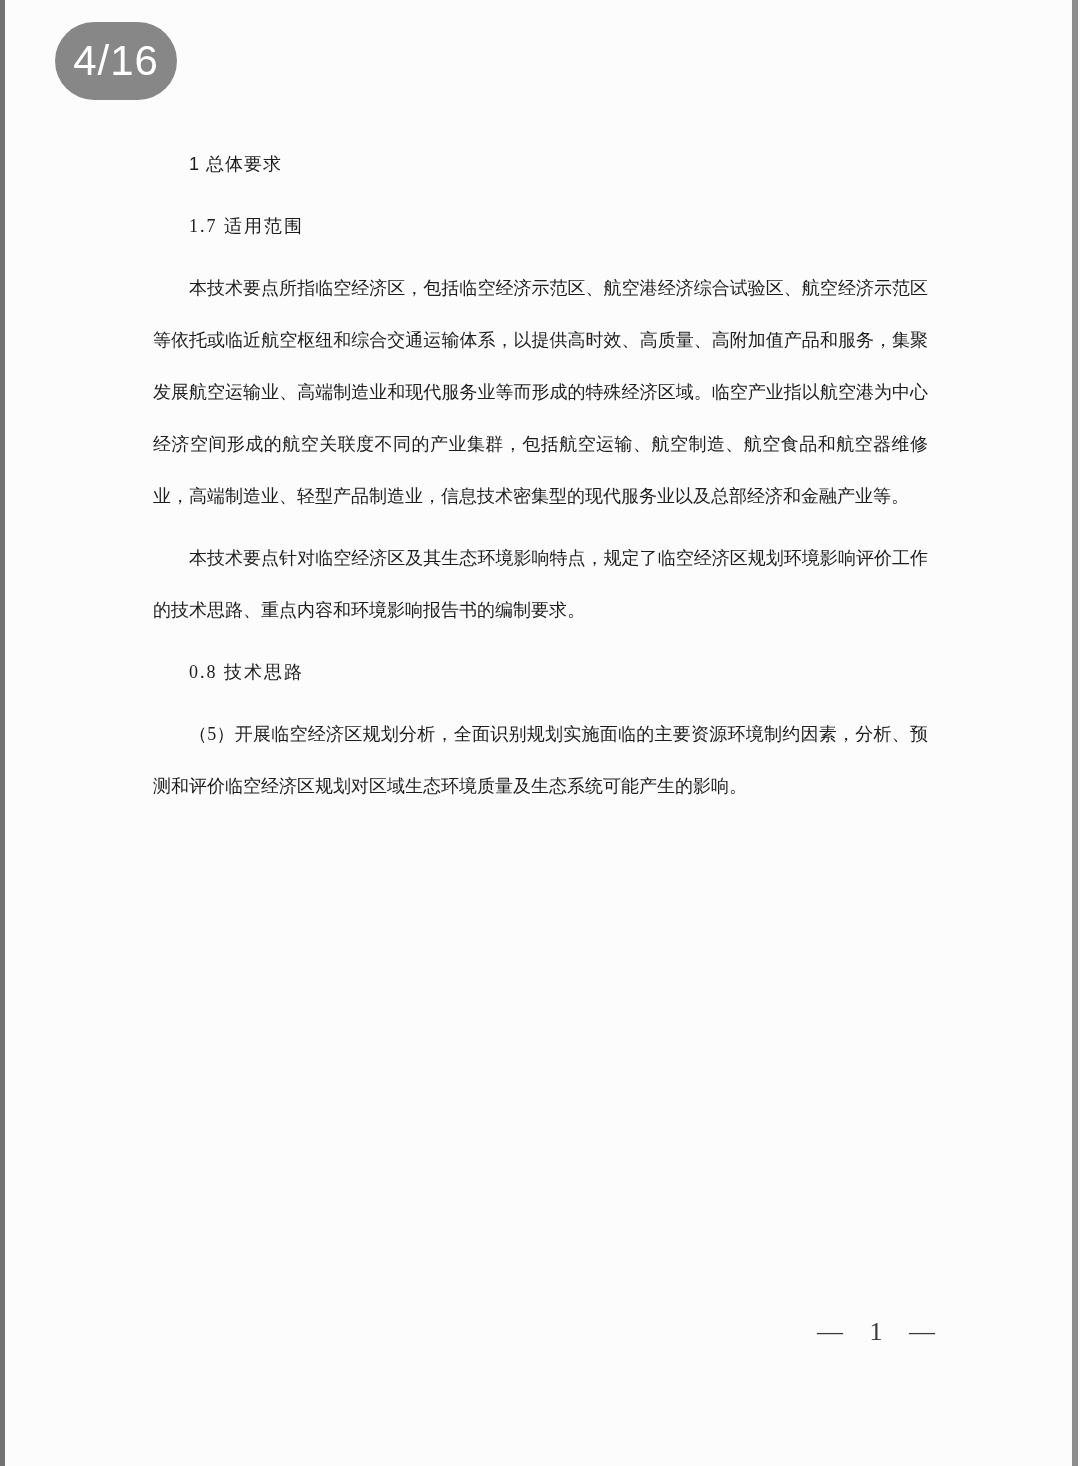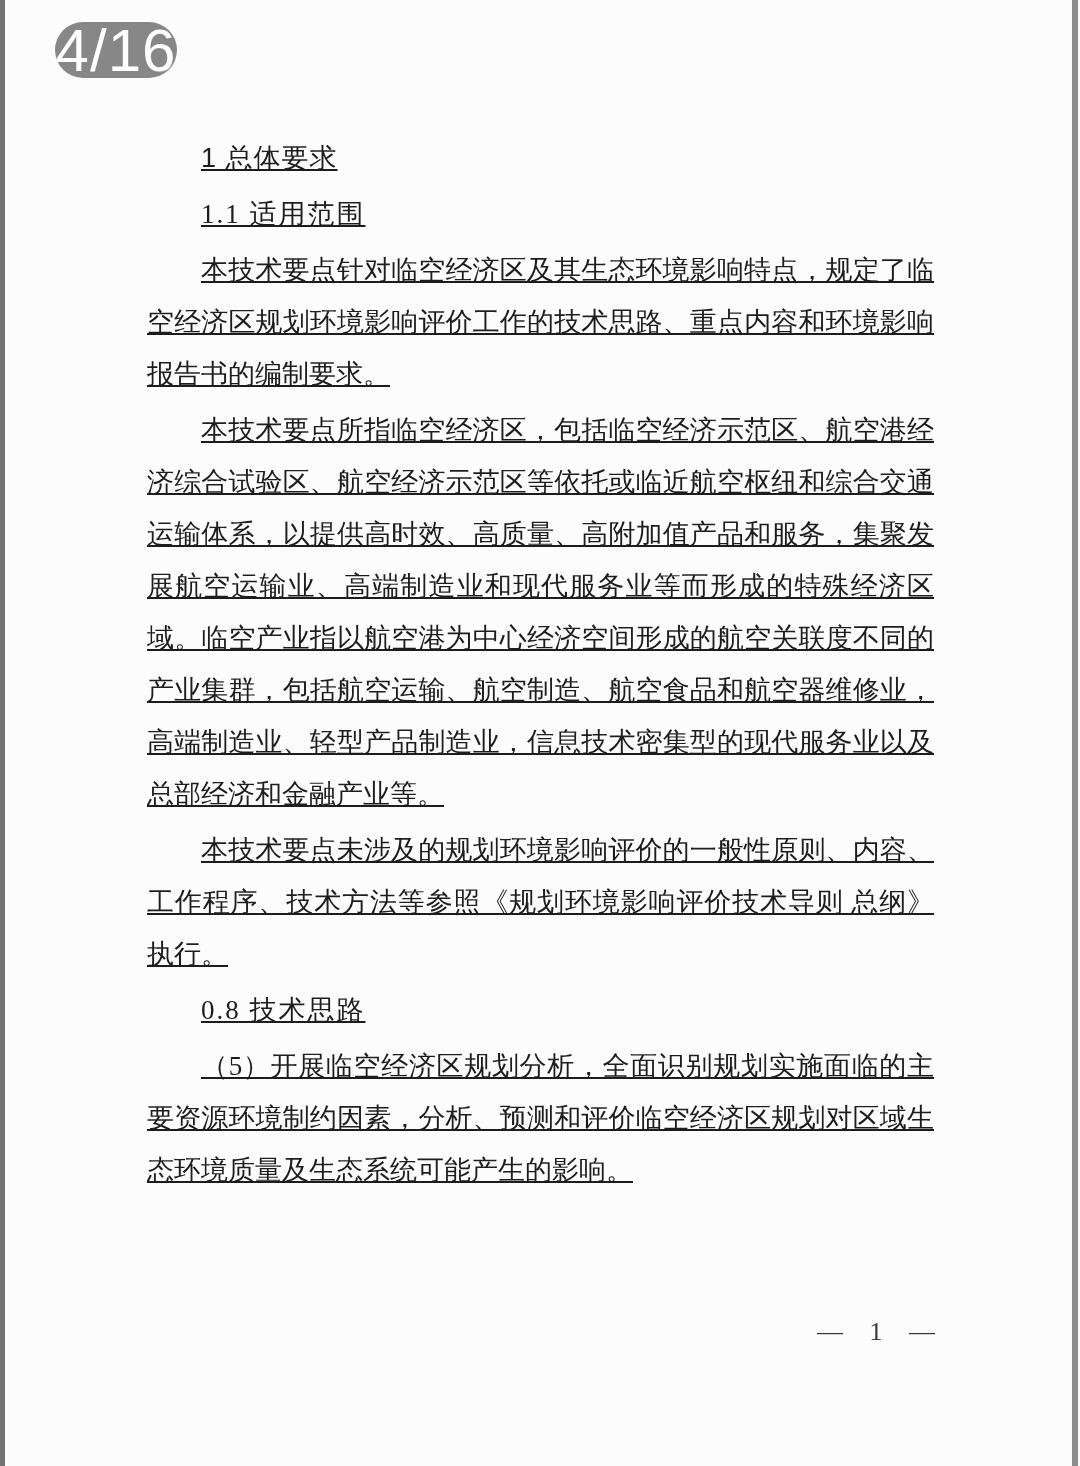--- a/index.html
+++ b/index.html
@@ -13,44 +13,43 @@
     font-family: "Liberation Serif", "DejaVu Serif", serif;
     color: #1d1d1d;
   }
   .edge-bar { position: absolute; top: 0; height: 1466px; }
   .edge-bar.left  { left: 0; width: 5px; background: #737373; }
   .edge-bar.right { right: 2px; width: 6px; background: #8d8d8d; }
 
   .page-indicator {
     position: absolute;
     left: 55px; top: 22px;
-    width: 122px; height: 56px;
+    width: 122px; height: 78px;
     border-radius: 40px;
     background: #878787;
     color: #ffffff;
     display: flex; align-items: center; justify-content: center;
     font-family: "Liberation Sans", "DejaVu Sans", sans-serif;
-    font-size: 60px;
+    font-size: 42px;
     letter-spacing: 1px;
   }
 
   .doc {
     position: absolute;
     left: 143px; top: 128px;
     width: 795px;
     font-size: 27px;
     line-height: 52px;
     text-align: justify;
   }
   .doc h2, .doc h3, .doc p {
-    margin: 4px; padding: 0;
-    font-size: 27px;
+    margin: 10px; padding: 0;
+    font-size: 18px;
     line-height: 52px;
     font-weight: normal;
-    text-decoration: underline;
   }
   .heading-main {
     font-family: "Liberation Sans", "DejaVu Sans", sans-serif;
     font-weight: bold;
     text-indent: 2em;
     text-align: left;
     letter-spacing: 1px;
   }
   .heading-sub {
     font-weight: bold;
@@ -76,21 +75,20 @@
 
 <div class="edge-bar left"></div>
 <div class="edge-bar right"></div>
 
 <div class="page-indicator">
   <span>4/16</span>
 </div>
 
 <div class="doc">
   <h2 class="heading-main">1 总体要求</h2>
-  <h3 class="heading-sub">1.1 适用范围</h3>
+  <h3 class="heading-sub">1.7 适用范围</h3>
+  <p>本技术要点所指临空经济区，包括临空经济示范区、航空港经济综合试验区、航空经济示范区等依托或临近航空枢纽和综合交通运输体系，以提供高时效、高质量、高附加值产品和服务，集聚发展航空运输业、高端制造业和现代服务业等而形成的特殊经济区域。临空产业指以航空港为中心经济空间形成的航空关联度不同的产业集群，包括航空运输、航空制造、航空食品和航空器维修业，高端制造业、轻型产品制造业，信息技术密集型的现代服务业以及总部经济和金融产业等。</p>
   <p>本技术要点针对临空经济区及其生态环境影响特点，规定了临空经济区规划环境影响评价工作的技术思路、重点内容和环境影响报告书的编制要求。</p>
-  <p>本技术要点所指临空经济区，包括临空经济示范区、航空港经济综合试验区、航空经济示范区等依托或临近航空枢纽和综合交通运输体系，以提供高时效、高质量、高附加值产品和服务，集聚发展航空运输业、高端制造业和现代服务业等而形成的特殊经济区域。临空产业指以航空港为中心经济空间形成的航空关联度不同的产业集群，包括航空运输、航空制造、航空食品和航空器维修业，高端制造业、轻型产品制造业，信息技术密集型的现代服务业以及总部经济和金融产业等。</p>
-  <p>本技术要点未涉及的规划环境影响评价的一般性原则、内容、工作程序、技术方法等参照《规划环境影响评价技术导则 总纲》执行。</p>
   <h3 class="heading-sub">0.8 技术思路</h3>
   <p>（5）开展临空经济区规划分析，全面识别规划实施面临的主要资源环境制约因素，分析、预测和评价临空经济区规划对区域生态环境质量及生态系统可能产生的影响。</p>
 </div>
 
 <div class="footer-page-num">— 1 —</div>
 
 </body></html>

